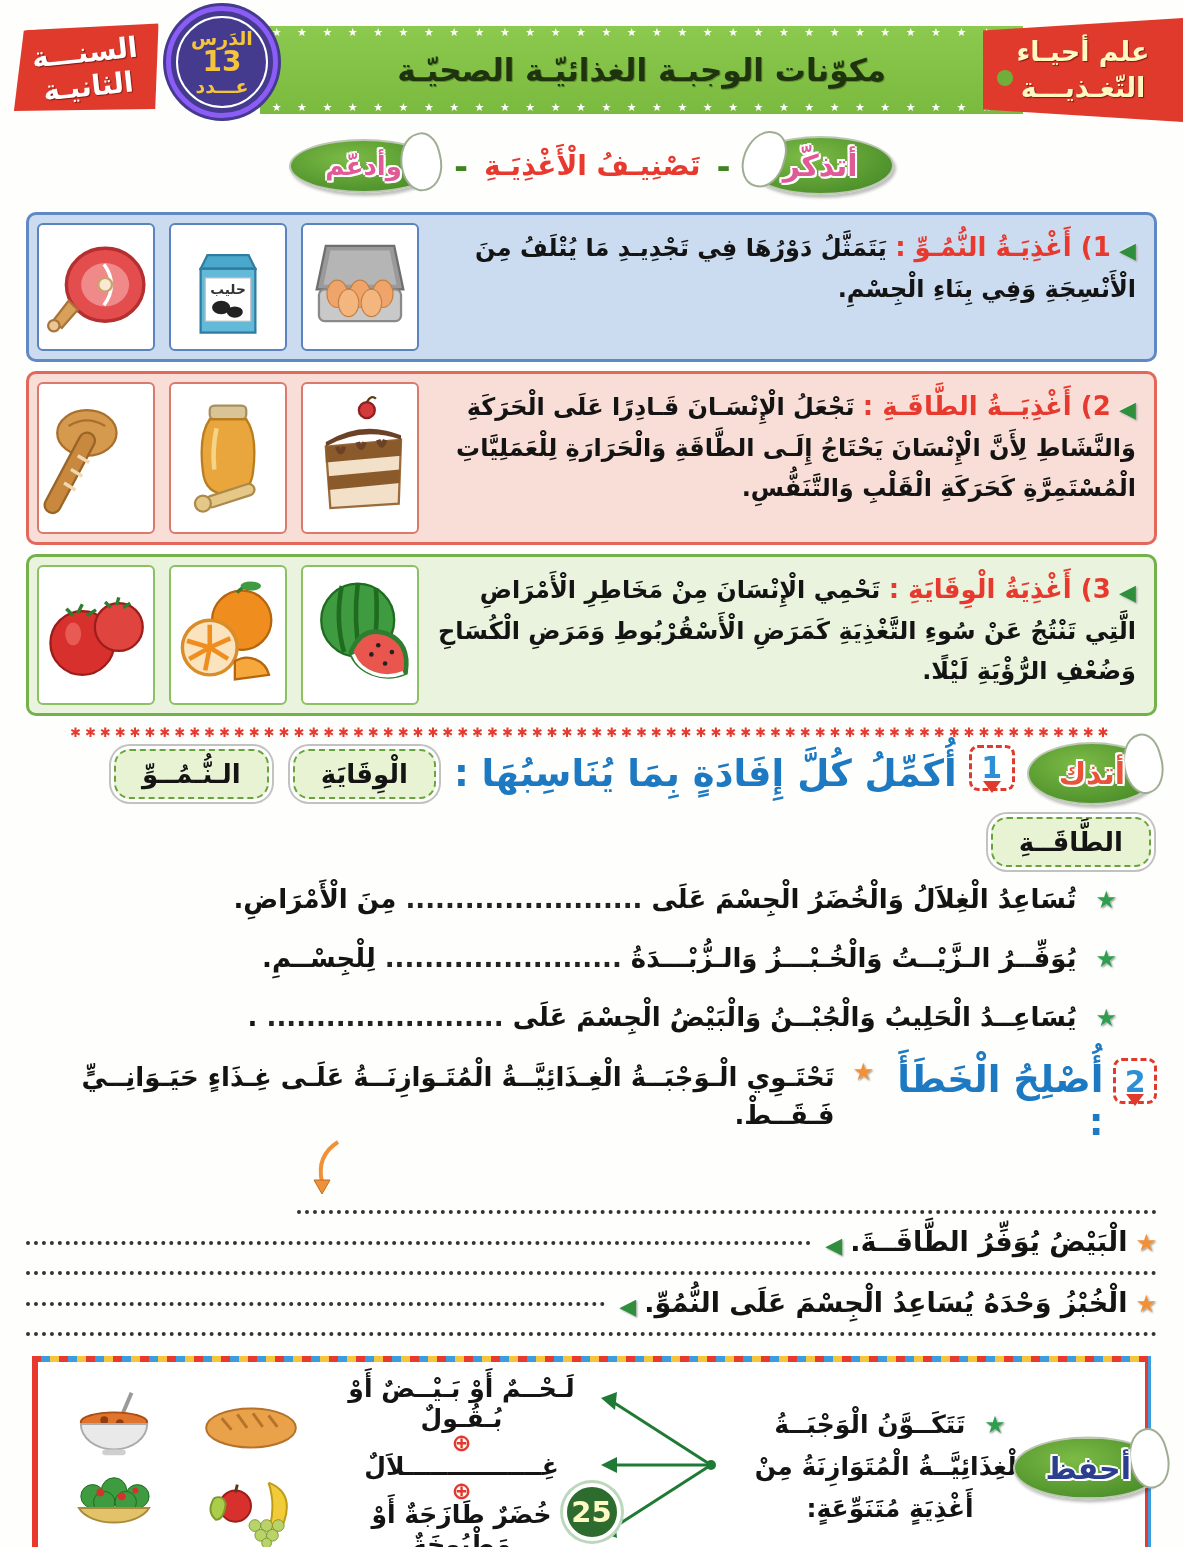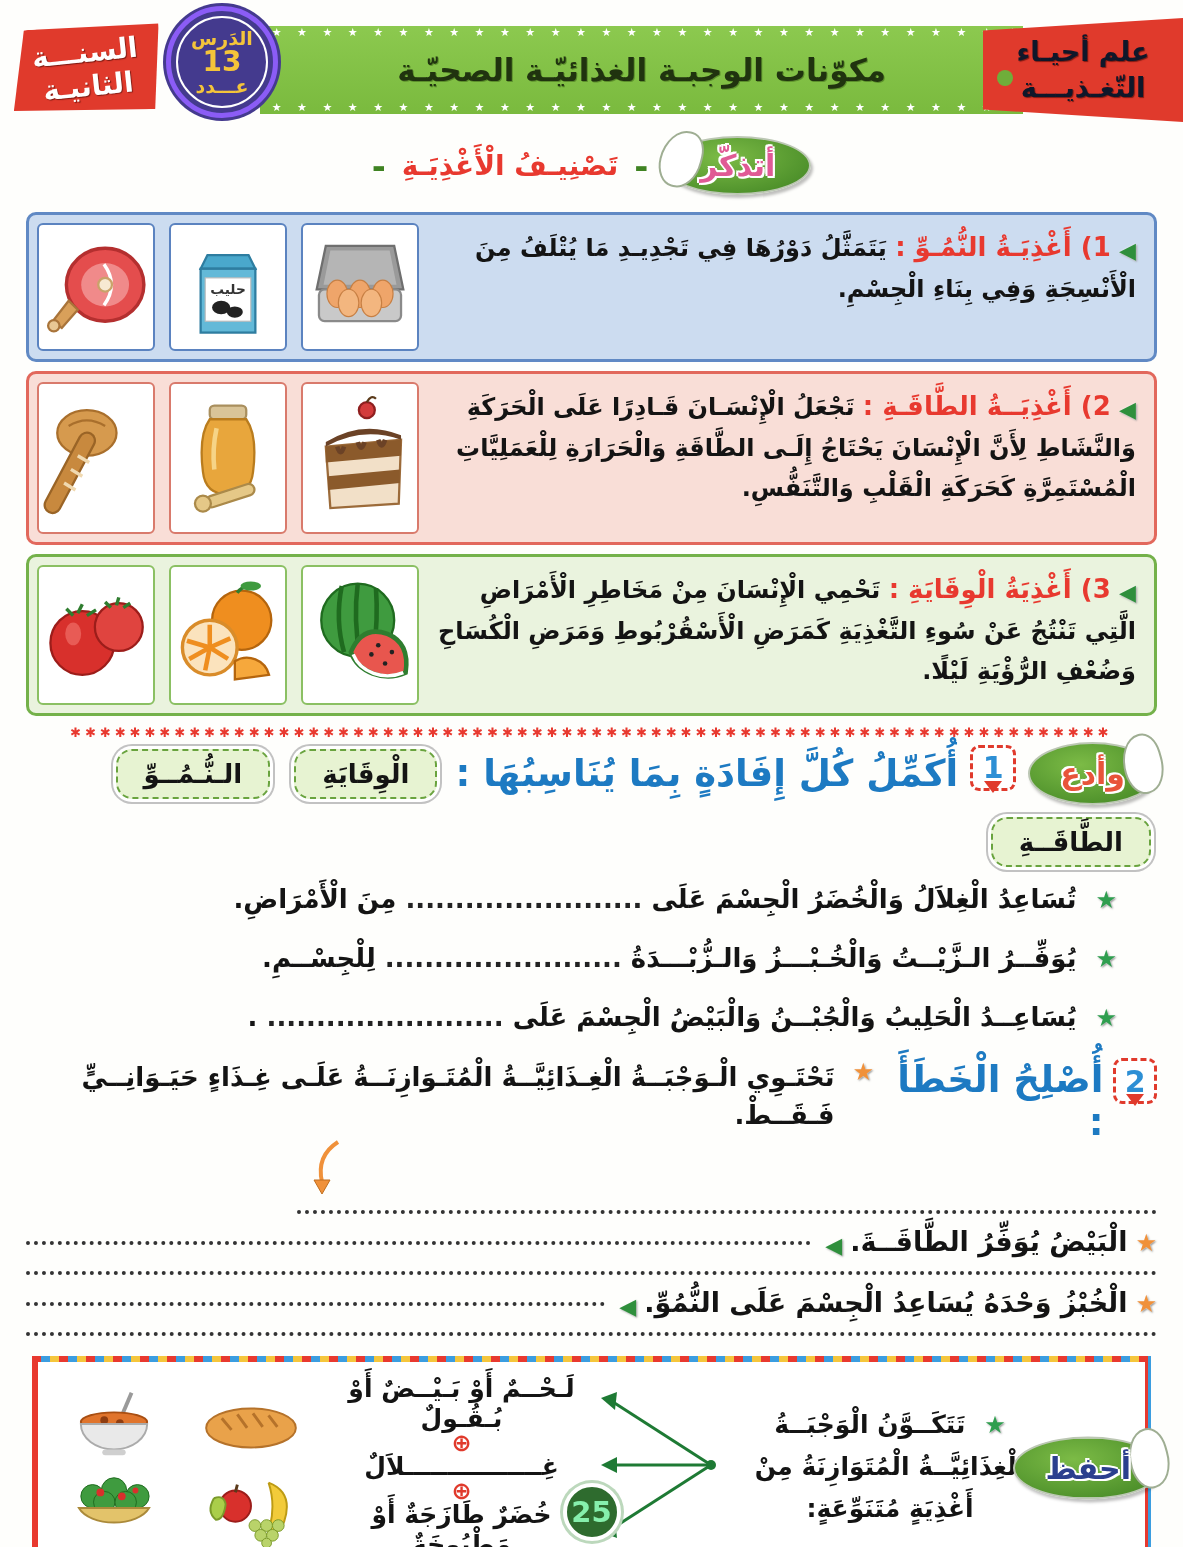--- a/index.html
+++ b/index.html
@@ -10,21 +10,21 @@
   
   .header { position:absolute; top:0; right:0; left:0; height:138px; }
   .green-ribbon { position:absolute; top:26px; right:160px; left:260px; height:88px;
      background:linear-gradient(#8cc94f,#7aba3e); display:flex; flex-direction:column; justify-content:space-between; }
   .stars-row { color:#ffffff; font-size:11px; letter-spacing:6px; white-space:nowrap; overflow:hidden; text-align:center; line-height:13px; }
   .ribbon-title { text-align:center; font-size:31px; font-weight:bold; color:#20330f; line-height:30px;
      text-shadow:1px 1px 0 #5c8f2c; }
   .subject-badge { position:absolute; top:18px; right:0; width:200px; height:104px; background:#e03a2c;
      clip-path:polygon(0 12%, 100% 0, 100% 100%, 0 88%); display:flex; flex-direction:column; align-items:center;
      justify-content:center; gap:4px; }
-  .subject-badge .t { color:#0f172a; font-weight:bold; font-size:27px; line-height:32px; text-shadow:1px 1px 1px #7d1a12; }
+  .subject-badge .t { color:#fef9c3; font-weight:bold; font-size:27px; line-height:32px; text-shadow:1px 1px 1px #7d1a12; }
   .subject-dot { position:absolute; top:52px; left:14px; width:16px; height:16px; border-radius:50%; background:#6fae3a; }
   .year-banner { position:absolute; top:24px; right:1020px; left:10px; height:92px; background:#e03a2c;
      transform:rotate(-6deg); clip-path:polygon(12% 0, 100% 8%, 92% 100%, 0 86%);
      display:flex; flex-direction:column; align-items:center; justify-content:center; }
   .year-banner .t { color:#fff; font-weight:bold; font-size:28px; line-height:34px; text-shadow:1px 1px 1px #7d1a12; }
   .lesson-badge { position:absolute; top:6px; right:905px; width:112px; height:112px; border-radius:50%;
      background:#443a8e; border:5px solid #8b5cf6; box-shadow:0 0 0 3px #443a8e; display:flex; flex-direction:column;
      align-items:center; justify-content:center; z-index:5; outline:2px solid #fff; outline-offset:-12px; }
   .lesson-badge .s { color:#f4c43a; font-weight:bold; font-size:19px; line-height:20px; }
   .lesson-badge .n { color:#f4c43a; font-weight:bold; font-size:28px; line-height:28px; }
@@ -96,21 +96,21 @@
      border-image:repeating-linear-gradient(90deg,#e8392f 0 9px,#3b9de0 9px 18px,#f5c63c 18px 27px) 6; display:flex; align-items:center; gap:6px; min-height:188px; }
   .mem-intro { width:330px; font-size:25px; font-weight:bold; color:#141414; line-height:42px; text-align:center; }
   .hifz-badge { position:absolute; top:50%; right:-18px; transform:translateY(-50%); z-index:4; }
   .mem-arrows { direction:ltr; flex:0 0 120px; }
   .mem-items { flex:1; text-align:center; font-size:25px; font-weight:bold; color:#141414; line-height:30px; }
   .oplus { color:#e03a2c; font-size:24px; line-height:18px; }
   .mem-foods { flex:0 0 270px; display:grid; grid-template-columns:1fr 1fr; gap:4px; direction:ltr; }
   .mem-foods svg { width:120px; height:78px; }
 
   .page-num { position:absolute; bottom:6px; left:50%; transform:translateX(-50%); width:58px; height:58px; border-radius:50%;
-     background:#2e6b2e; border:4px solid #fff; box-shadow:0 0 0 3px #bcd8bc; color:#86efac; font-size:29px; font-weight:bold;
+     background:#2e6b2e; border:4px solid #fff; box-shadow:0 0 0 3px #bcd8bc; color:#fef9c3; font-size:29px; font-weight:bold;
      display:flex; align-items:center; justify-content:center; z-index:6; }
 </style>
 </head>
 <body>
 
 <div class="page">
 
   <div class="header">
     <div class="green-ribbon">
       <div class="stars-row">★ ★ ★ ★ ★ ★ ★ ★ ★ ★ ★ ★ ★ ★ ★ ★ ★ ★ ★ ★ ★ ★ ★ ★ ★ ★ ★ ★ ★ ★ ★ ★ ★ ★ ★ ★ ★ ★</div>
@@ -134,20 +134,24 @@
   </div>
 
   <div class="oval-row">
     <div class="oval right-o">
       <div class="swoosh"></div>
       <div class="txt">أتذكّر</div>
     </div>
     <span class="dash">-</span>
     <span class="mid-title">تَصْنِيـفُ الْأَغْذِيَـةِ</span>
     <span class="dash">-</span>
+    <div class="oval left-o">
+      <div class="swoosh"></div>
+      <div class="txt" style="font-size:26px;">وأدعّم</div>
+    </div>
   </div>
 
   <div class="content">
 
 
     <div class="food-box box-growth">
       <div class="cards">
         <div class="card">
           <svg viewBox="0 0 100 100">
             <ellipse cx="58" cy="48" rx="34" ry="32" fill="#e44d4d" stroke="#b42f2f" stroke-width="3"></ellipse>
@@ -274,21 +278,21 @@
         <span class="hd">3) أَغْذِيَةُ الْوِقَايَةِ :</span>
         <span>تَحْمِي الْإِنْسَانَ مِنْ مَخَاطِرِ الْأَمْرَاضِ الَّتِي تَنْتُجُ عَنْ سُوءِ التَّغْذِيَةِ كَمَرَضِ الْأَسْقُرْبُوطِ وَمَرَضِ الْكُسَاحِ وَضُعْفِ الرُّؤْيَةِ لَيْلًا.</span>
       </div>
     </div>
 
     <div class="star-divider">✱✱✱✱✱✱✱✱✱✱✱✱✱✱✱✱✱✱✱✱✱✱✱✱✱✱✱✱✱✱✱✱✱✱✱✱✱✱✱✱✱✱✱✱✱✱✱✱✱✱✱✱✱✱✱✱✱✱✱✱✱✱✱✱✱✱✱✱✱✱</div>
 
     <div class="ex1-row">
       <div class="badge-oval">
         <div class="swoosh"></div>
-        <div class="txt">وأدع</div>
+        <div class="txt">أتذك</div>
       </div>
       <div class="pin">1</div>
       <span class="blue-label">أُكَمِّلُ كُلَّ إِفَادَةٍ بِمَا يُنَاسِبُهَا :</span>
       <span class="chip">الْوِقَايَةِ</span>
       <span class="chip">الـنُّـمُــوِّ</span>
       <span class="chip">الطَّاقَــةِ</span>
     </div>
 
     <div class="fill-item">
       <span class="star-g">★</span>

